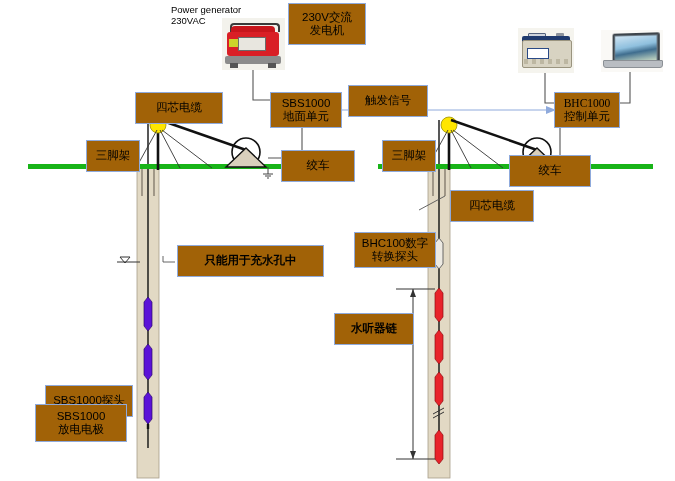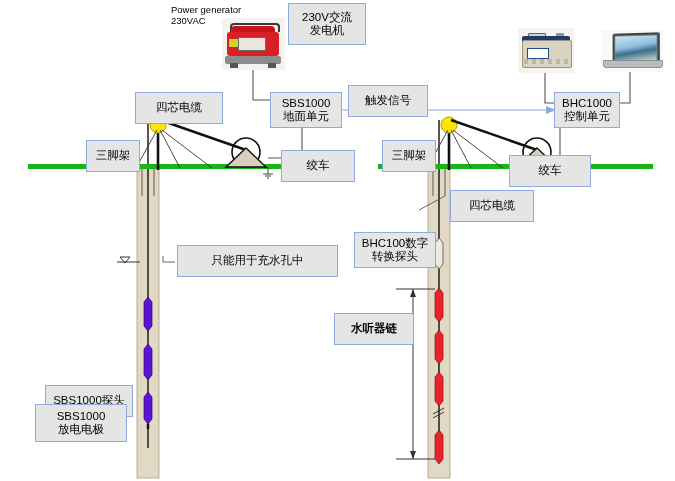--- a/index.html
+++ b/index.html
@@ -11,21 +11,21 @@
     position:relative;
   }
   #stage{position:absolute;left:0;top:0;width:675px;height:481px;}
   svg#scene{position:absolute;left:0;top:0;width:675px;height:481px;}
 
   
   .lbl{
     position:absolute;
     box-sizing:border-box;
     border:1px solid #8FAADC;
-    background:#e5e5e5;
+    background:#a16207;
     color:#000000;
     font-size:11.5px;
     line-height:13.5px;
     text-align:center;
     display:flex;
     align-items:center;
     justify-content:center;
     white-space:pre-line;
     padding:15px 3px;
     z-index:6;
@@ -216,34 +216,34 @@
   <div class="lbl" style="left:288px;top:3px;width:78px;height:42px;">230V交流
 发电机</div>
 
   <div class="lbl" style="left:135px;top:92px;width:88px;height:22px;">四芯电缆</div>
 
   <div class="lbl" style="left:270px;top:92px;width:72px;height:36px;">SBS1000
 地面单元</div>
 
   <div class="lbl" style="left:348px;top:85px;width:80px;height:21px;text-align:right;">触发信号</div>
 
-  <div class="lbl" style="left:554px;top:92px;width:66px;height:36px;">BHC1000
+  <div class="lbl" style="left:554px;top:92px;width:66px;height:36px;font-family:Liberation Serif, serif;">BHC1000
 控制单元</div>
 
   <div class="lbl" style="left:86px;top:140px;width:54px;height:21px;">三脚架</div>
 
   <div class="lbl" style="left:382px;top:140px;width:54px;height:21px;">三脚架</div>
 
   <div class="lbl" style="left:281px;top:150px;width:74px;height:21px;">绞车</div>
 
   <div class="lbl" style="left:509px;top:155px;width:82px;height:21px;">绞车</div>
 
   <div class="lbl" style="left:450px;top:190px;width:84px;height:22px;">四芯电缆</div>
 
-  <div class="lbl" style="left:177px;top:245px;width:161px;height:22px;">只能用于充水孔中</div>
+  <div class="lbl" style="left:177px;top:245px;width:147px;height:22px;font-weight:bold;">只能用于充水孔中</div>
 
   <div class="lbl" style="left:354px;top:232px;width:82px;height:36px;">BHC100数字
 转换探头</div>
 
   <div class="lbl" style="left:334px;top:313px;width:80px;height:22px;font-weight:bold;">水听器链</div>
 
   <div class="lbl" style="left:45px;top:341px;width:88px;height:22px;margin-top:44px;">SBS1000探头</div>
 
   <div class="lbl" style="left:35px;top:404px;width:92px;height:38px;">SBS1000
 放电电极</div>

